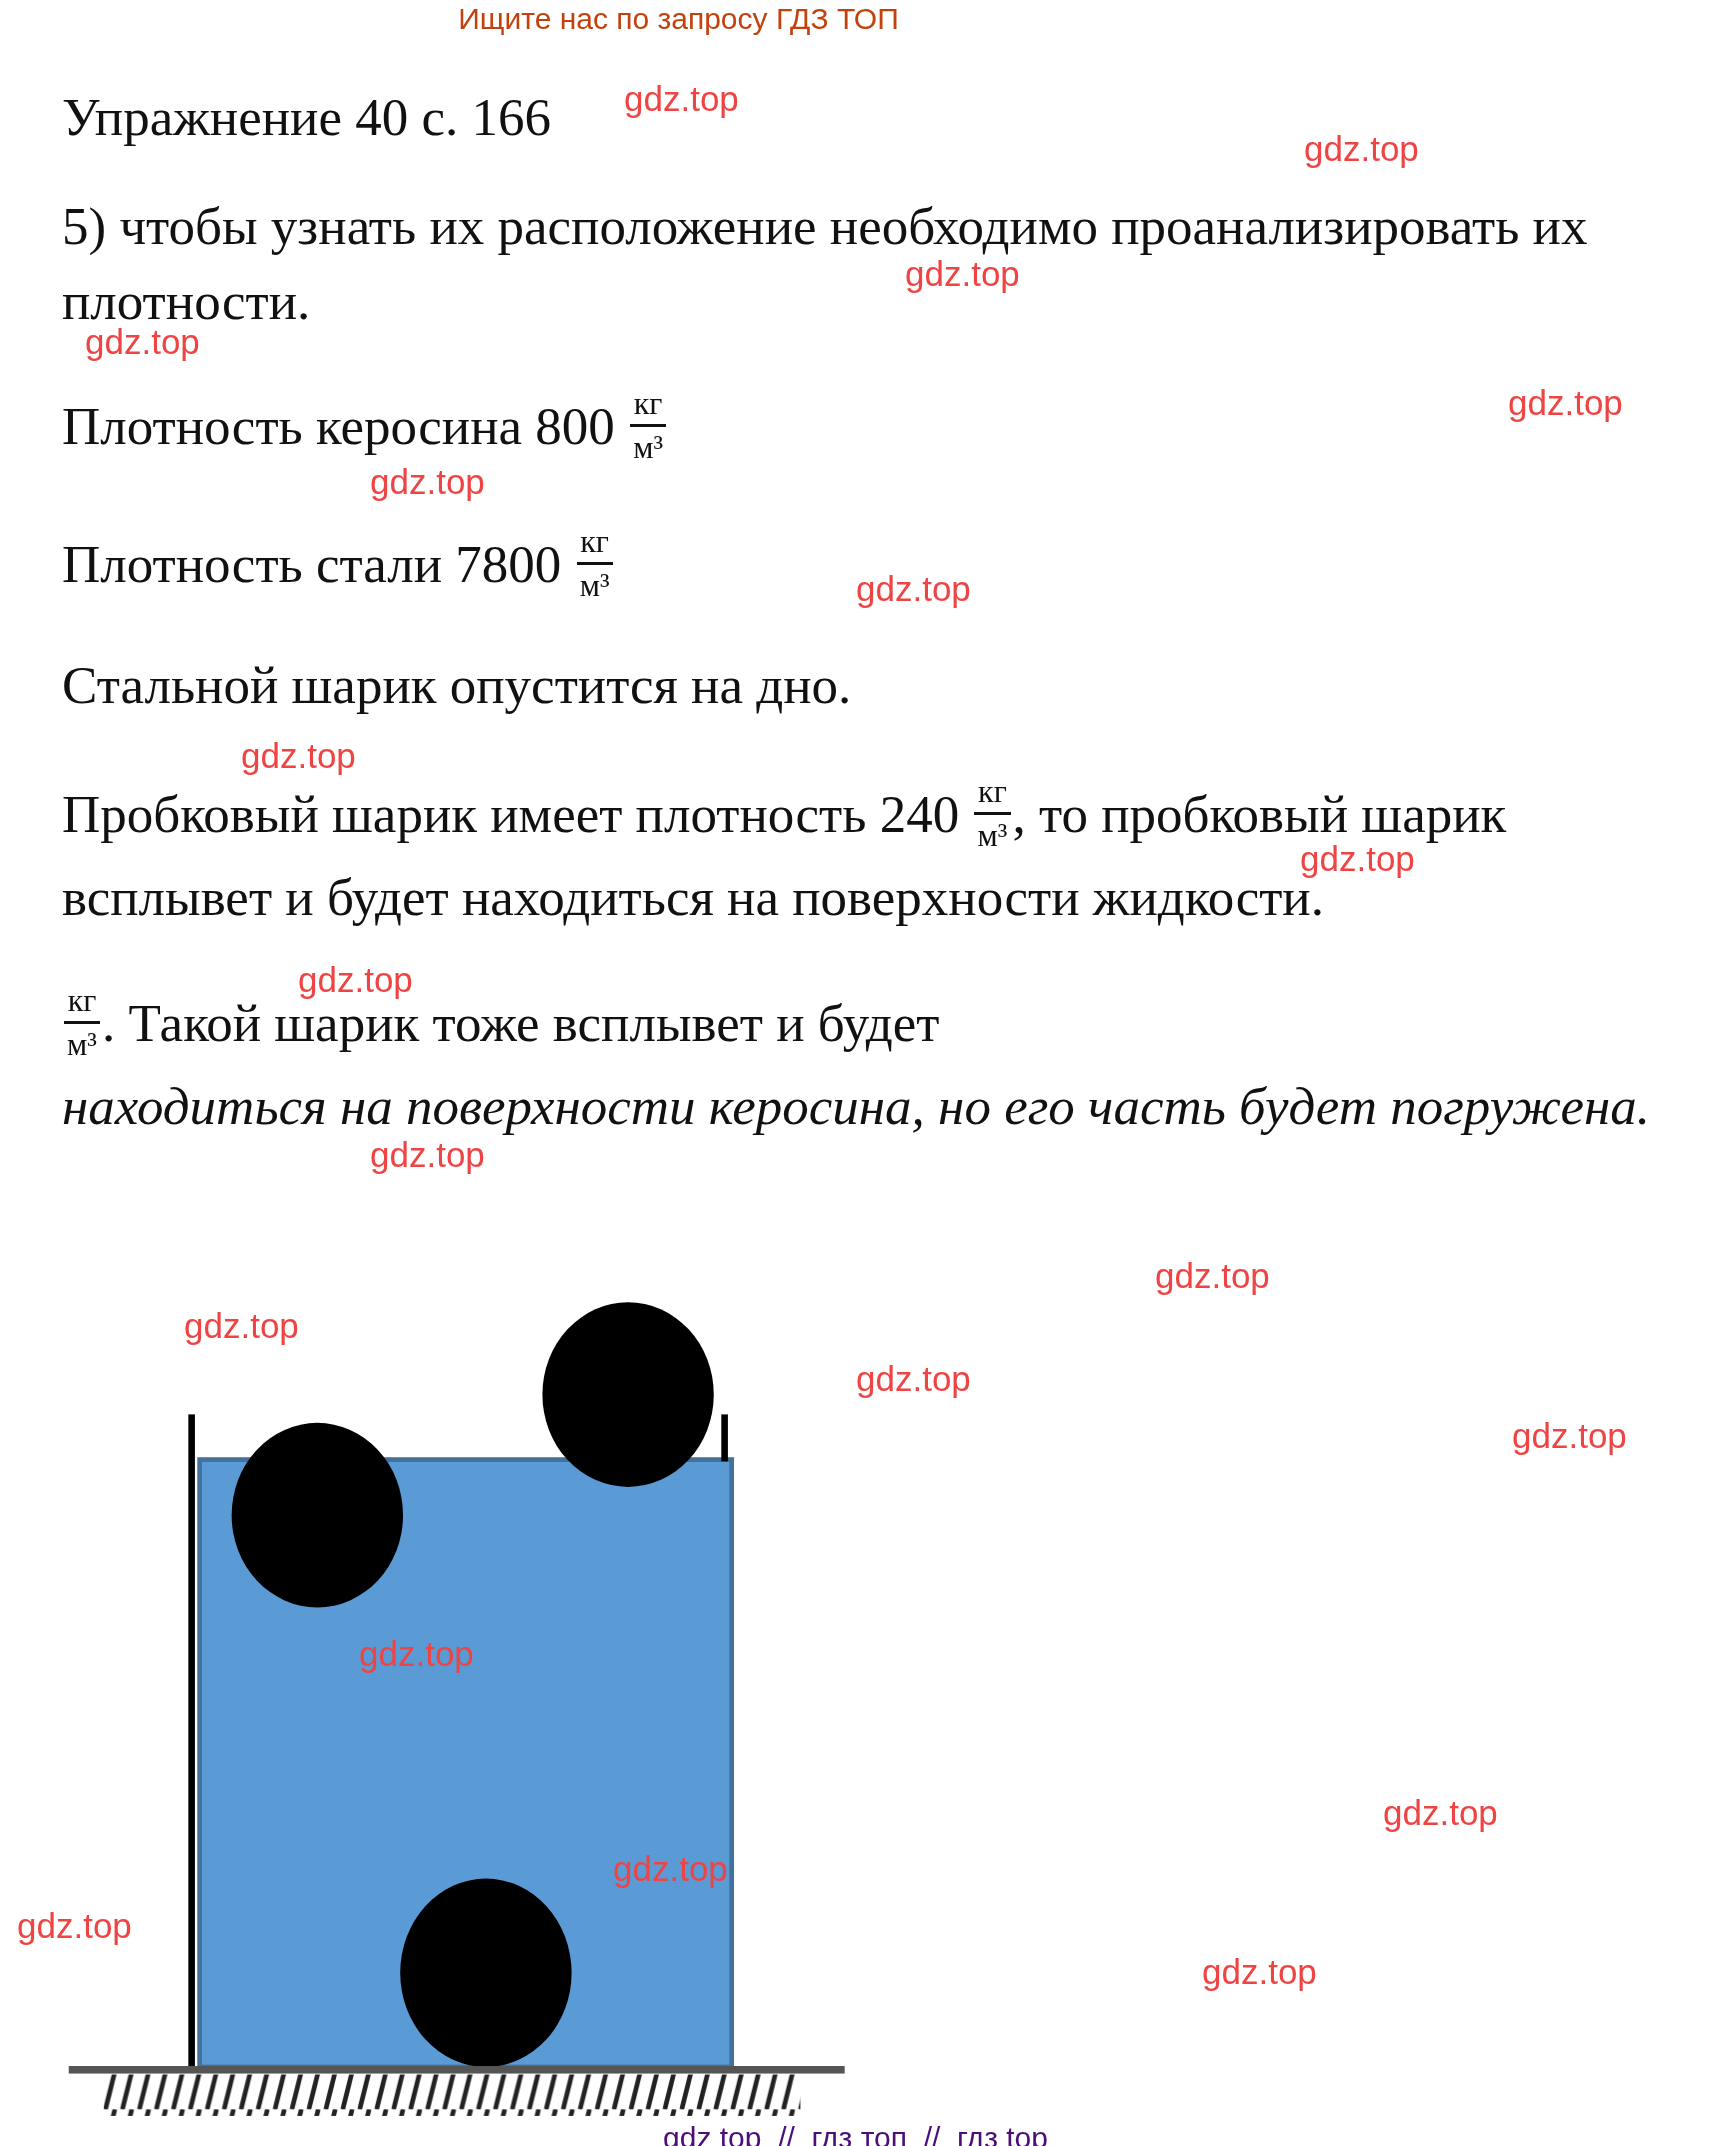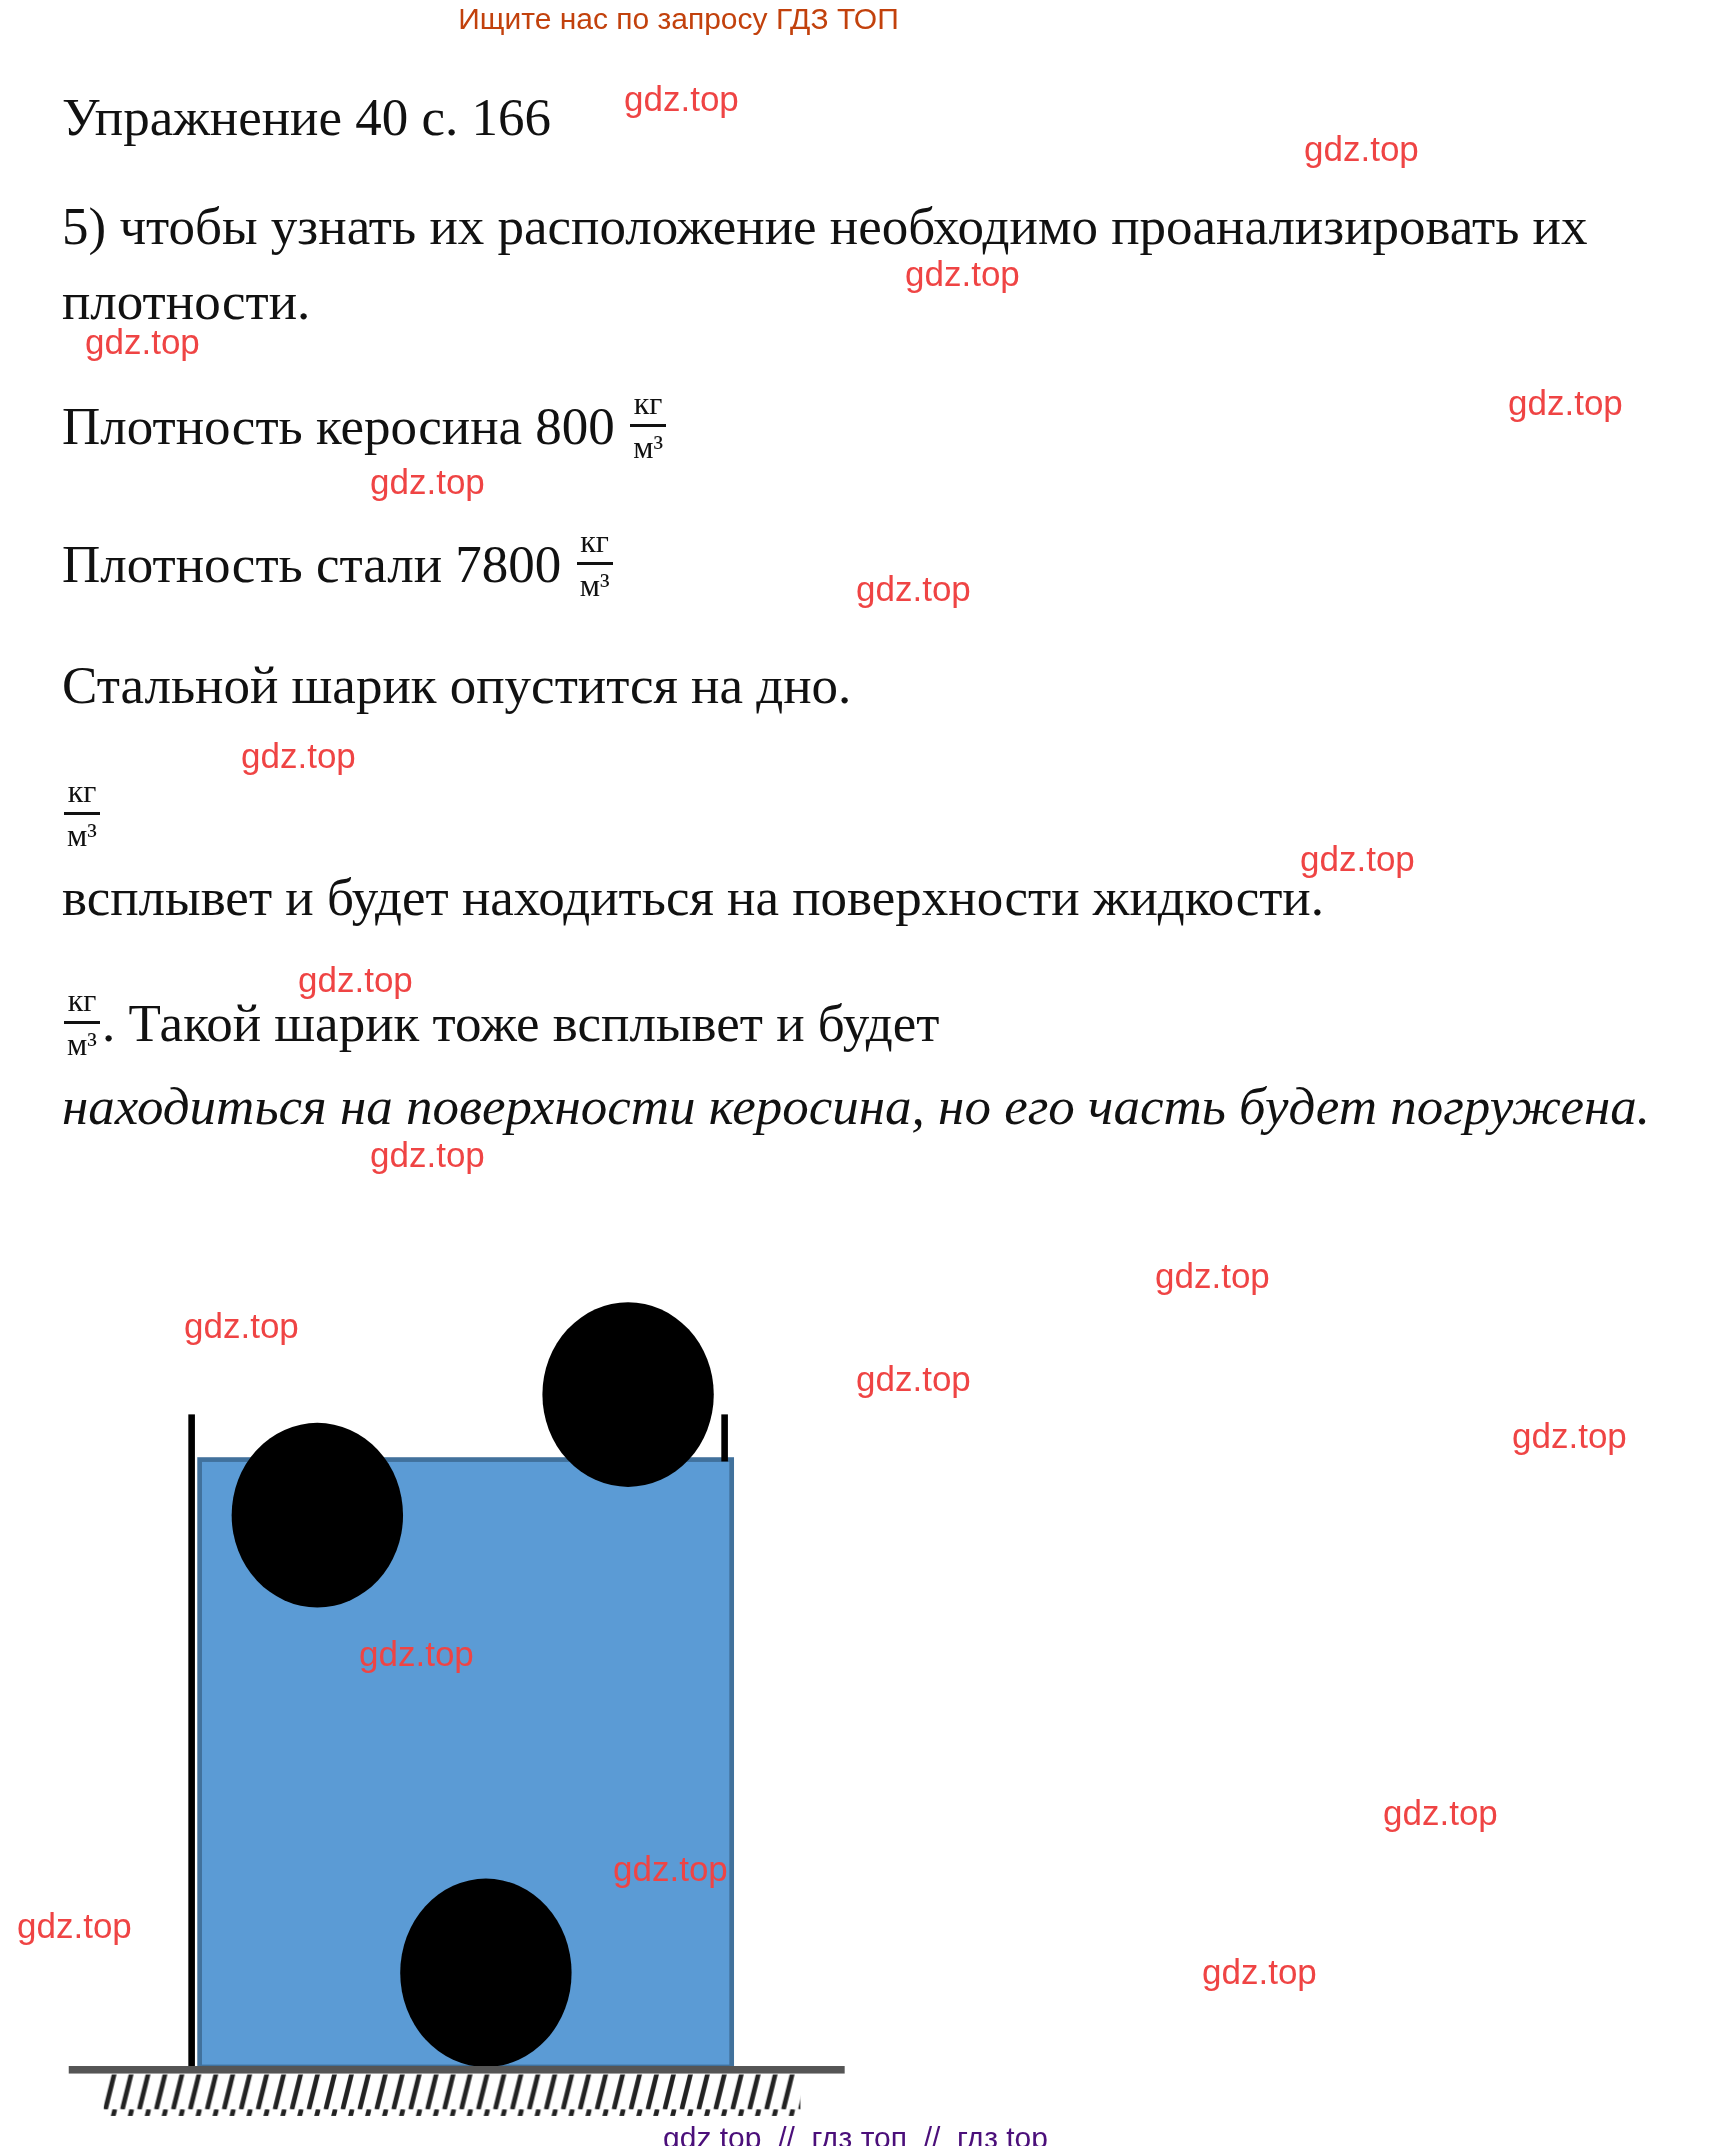--- a/index.html
+++ b/index.html
@@ -32,21 +32,22 @@
 </div>
 
 <div class="line serif" style="top:532px;">
   <span>Плотность стали 7800</span>
   <span class="frac"><span class="num">кг</span><span class="den">м³</span></span>
 </div>
 
 <div class="line serif" style="top:659px;">Стальной шарик опустится на дно.</div>
 
 <div class="line serif" style="top:782px;">
-  <span class="frac"><span class="num">кг</span><span class="den">м³</span></span>
+  <span>Пробковый шарик имеет плотность 240</span>
+  <span class="frac"><span class="num">кг</span><span class="den">м³</span></span><span>, то пробковый шарик</span>
 </div>
 <div class="line serif" style="top:871px;">всплывет и будет находиться на поверхности жидкости.</div>
 
 <div class="line serif" style="top:991px;">
   <span class="frac"><span class="num">кг</span><span class="den">м³</span></span><span>. Такой шарик тоже всплывет и будет</span>
 </div>
 <div class="line serif" style="top:1080px;font-style:italic;">находиться на поверхности керосина, но его часть будет погружена.</div>
 
 <svg class="diagram" width="1711" height="2147" viewBox="0 0 1817 2280">
   <defs>

